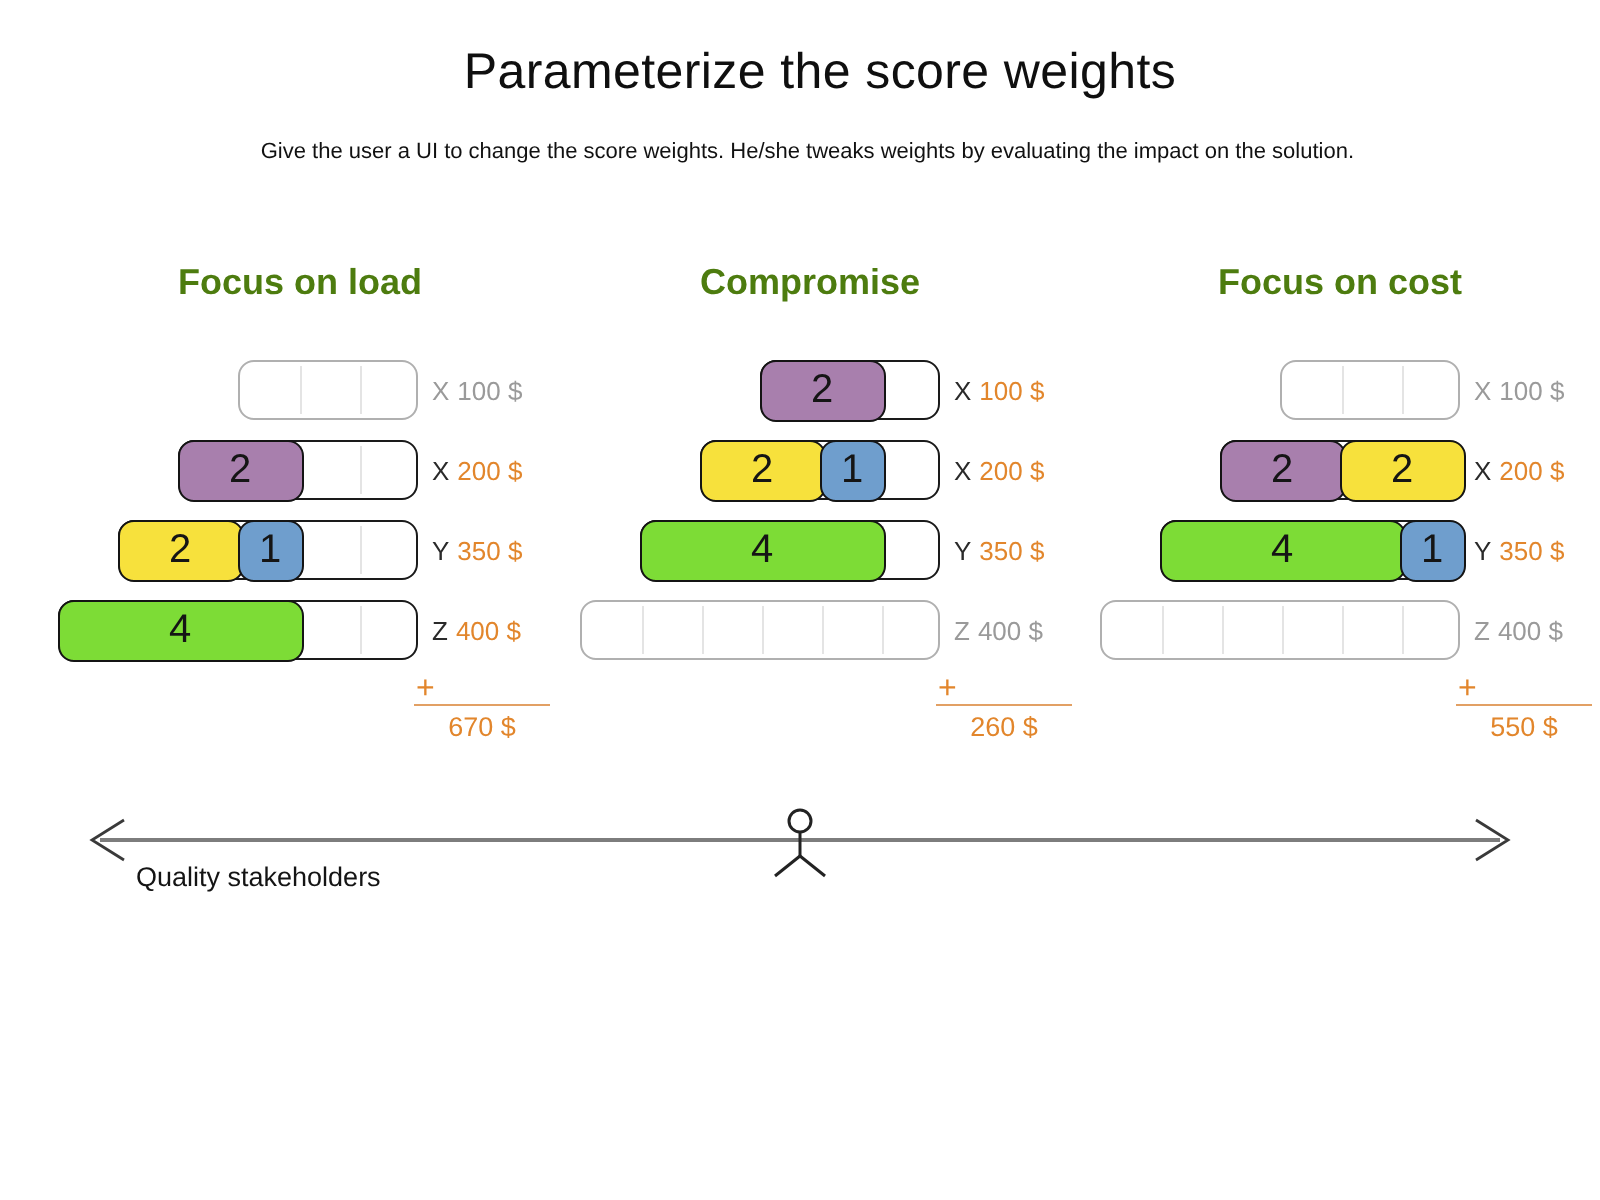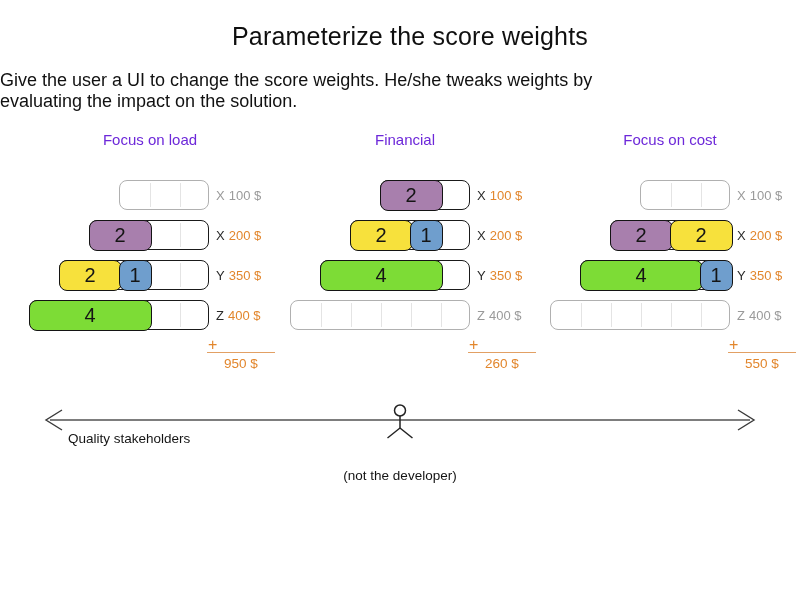--- a/index.html
+++ b/index.html
@@ -5,26 +5,26 @@
   html,body{margin:0;padding:0;background:#fff;}
   .page{
     position:relative;width:800px;height:600px;overflow:hidden;background:#ffffff;
     font-family:"Liberation Sans","DejaVu Sans",sans-serif;color:#1a1a1a;
   }
   .title{
     position:absolute;top:22px;left:0;width:800px;text-align:center;
     font-size:25px;font-weight:400;letter-spacing:0.2px;color:#0f0f0f;padding-left:10px;
   }
   .subtitle{
-    position:absolute;top:70px;left:0;width:677px;text-align:left;
-    font-size:18px;color:#111;
+    position:absolute;top:70px;left:0;width:677px;text-align:right;
+    font-size:11px;color:#111;
   }
   .scenario-title{
     position:absolute;width:220px;text-align:center;top:131px;
-    font-size:15px;color:#6d28d9;
+    font-size:18px;color:#4d7c0f;font-weight:bold;
   }
   .wbox{
     position:absolute;height:30px;box-sizing:border-box;background:#fff;
     border:1.5px solid #1a1a1a;border-radius:8px;
   }
   .wbox.inactive{border:1px solid #b0b0b0;}
   .cellline{
     position:absolute;top:2px;bottom:2px;width:1px;background:#e4e4e4;
   }
   .seg{
@@ -87,22 +87,22 @@
         <div class="cellline" style="left: 29.5px;"></div>
         <div class="cellline" style="left: 59.5px;"></div>
         <div class="cellline" style="left: 89.5px;"></div>
         <div class="cellline" style="left: 119.5px;"></div>
         <div class="cellline" style="left: 149.5px;"></div>
         <div class="seg" style="left: -1.5px; width: 123px; background: rgb(125, 220, 54);">4</div>
       </div>
       <div class="rowlabel" style="left: 216px; top: 308px;"><span class="res">Z</span><span class="price">400 $</span></div>
       <div class="sum-plus" style="left: 208px; top: 336px;">+</div>
       <div class="sum-line" style="left: 207px; top: 352px; width: 68px;"></div>
-      <div class="sum-total" style="left: 207px; top: 356px; width: 68px;">950 $</div>
-      <div class="scenario-title" style="left: 295px;">Financial</div>
+      <div class="sum-total" style="left: 207px; top: 356px; width: 68px;">670 $</div>
+      <div class="scenario-title" style="left: 295px;">Compromise</div>
       <div class="wbox" style="left: 380px; top: 180px; width: 90px;">
         <div class="cellline" style="left: 29.5px;"></div>
         <div class="cellline" style="left: 59.5px;"></div>
         <div class="seg" style="left: -1.5px; width: 63px; background: rgb(168, 127, 173);">2</div>
       </div>
       <div class="rowlabel" style="left: 477px; top: 188px;"><span class="res">X</span><span class="price">100 $</span></div>
       <div class="wbox" style="left: 350px; top: 220px; width: 120px;">
         <div class="cellline" style="left: 29.5px;"></div>
         <div class="cellline" style="left: 59.5px;"></div>
         <div class="cellline" style="left: 89.5px;"></div>
@@ -171,15 +171,14 @@
     <polyline points="738,16 754,26 738,36" fill="none" stroke="#3a3a3a" stroke-width="1.4"></polyline>
     <g>
       <line x1="400" y1="22" x2="400" y2="34" stroke="#222" stroke-width="1.5"></line>
       <line x1="400" y1="34" x2="387.5" y2="44" stroke="#222" stroke-width="1.5"></line>
       <line x1="400" y1="34" x2="412.5" y2="44" stroke="#222" stroke-width="1.5"></line>
       <circle cx="400" cy="16.5" r="5.5" fill="#ffffff" stroke="#222" stroke-width="1.5"></circle>
     </g>
   </svg>
 
   <div class="axis-label" style="left:68px;top:431px;">Quality stakeholders</div>
-  <div class="center-label" style="top:468px;">(not the developer)</div>
 
 </div>
 
 </body></html>

